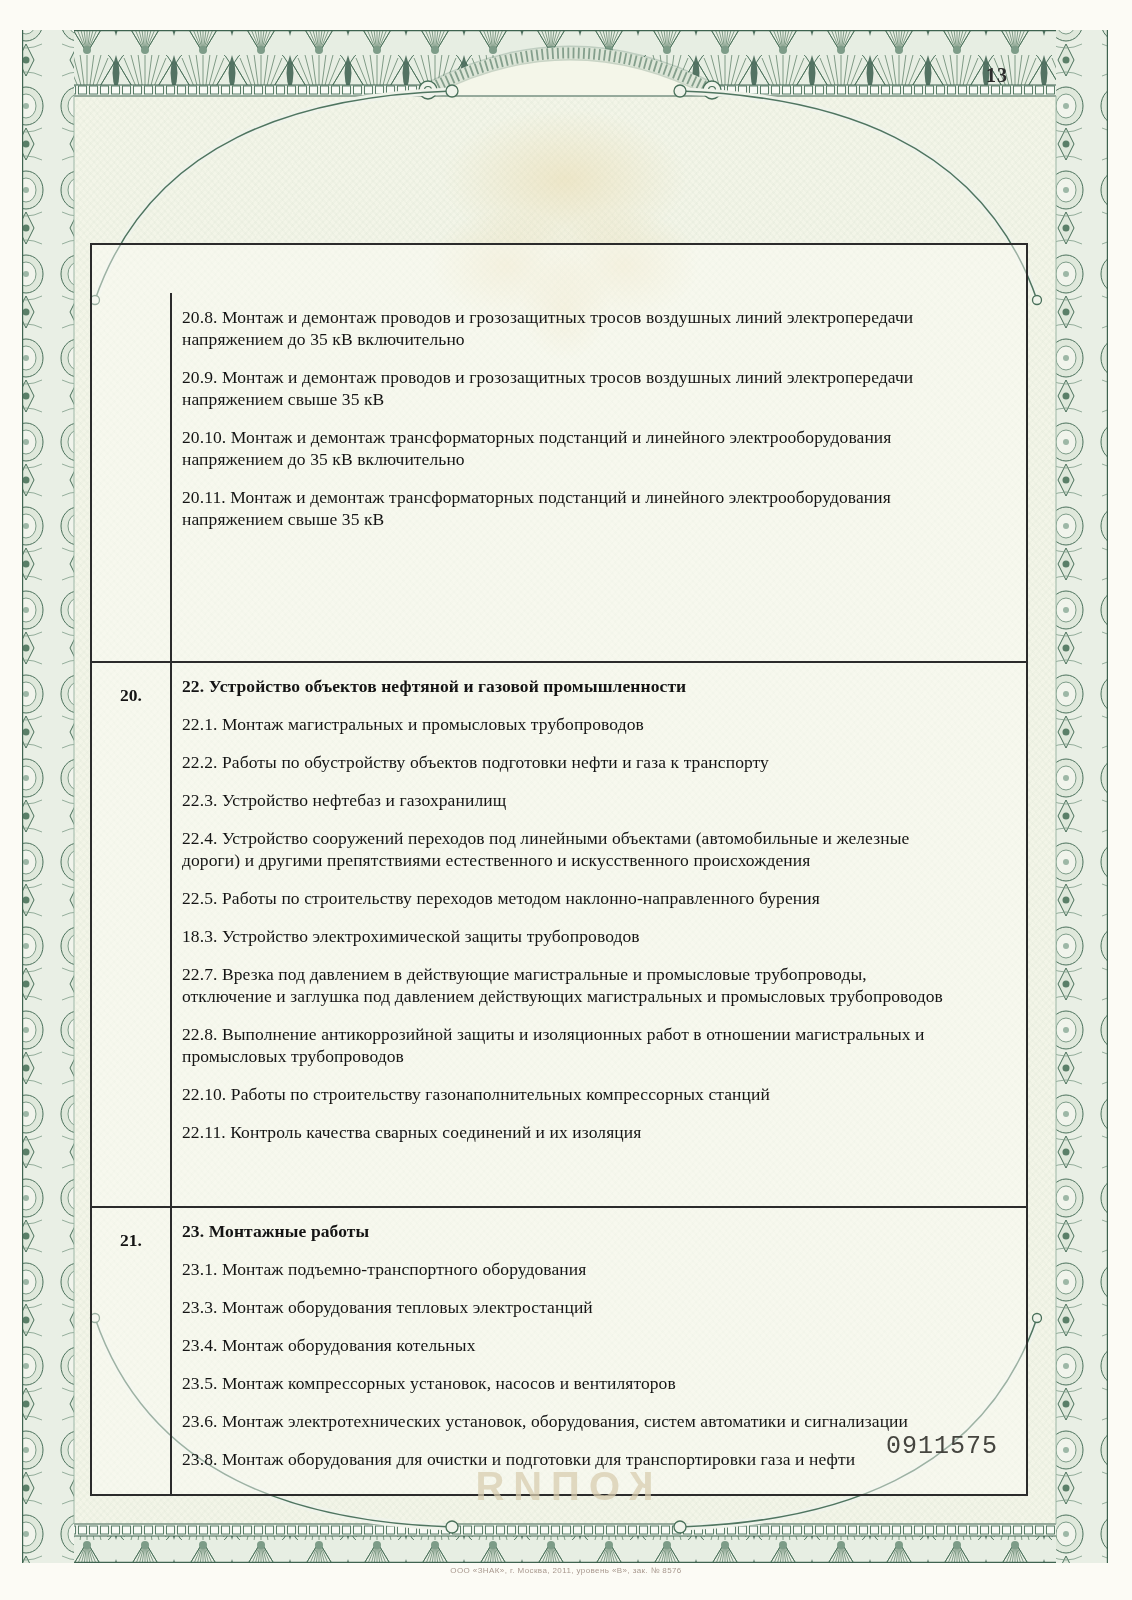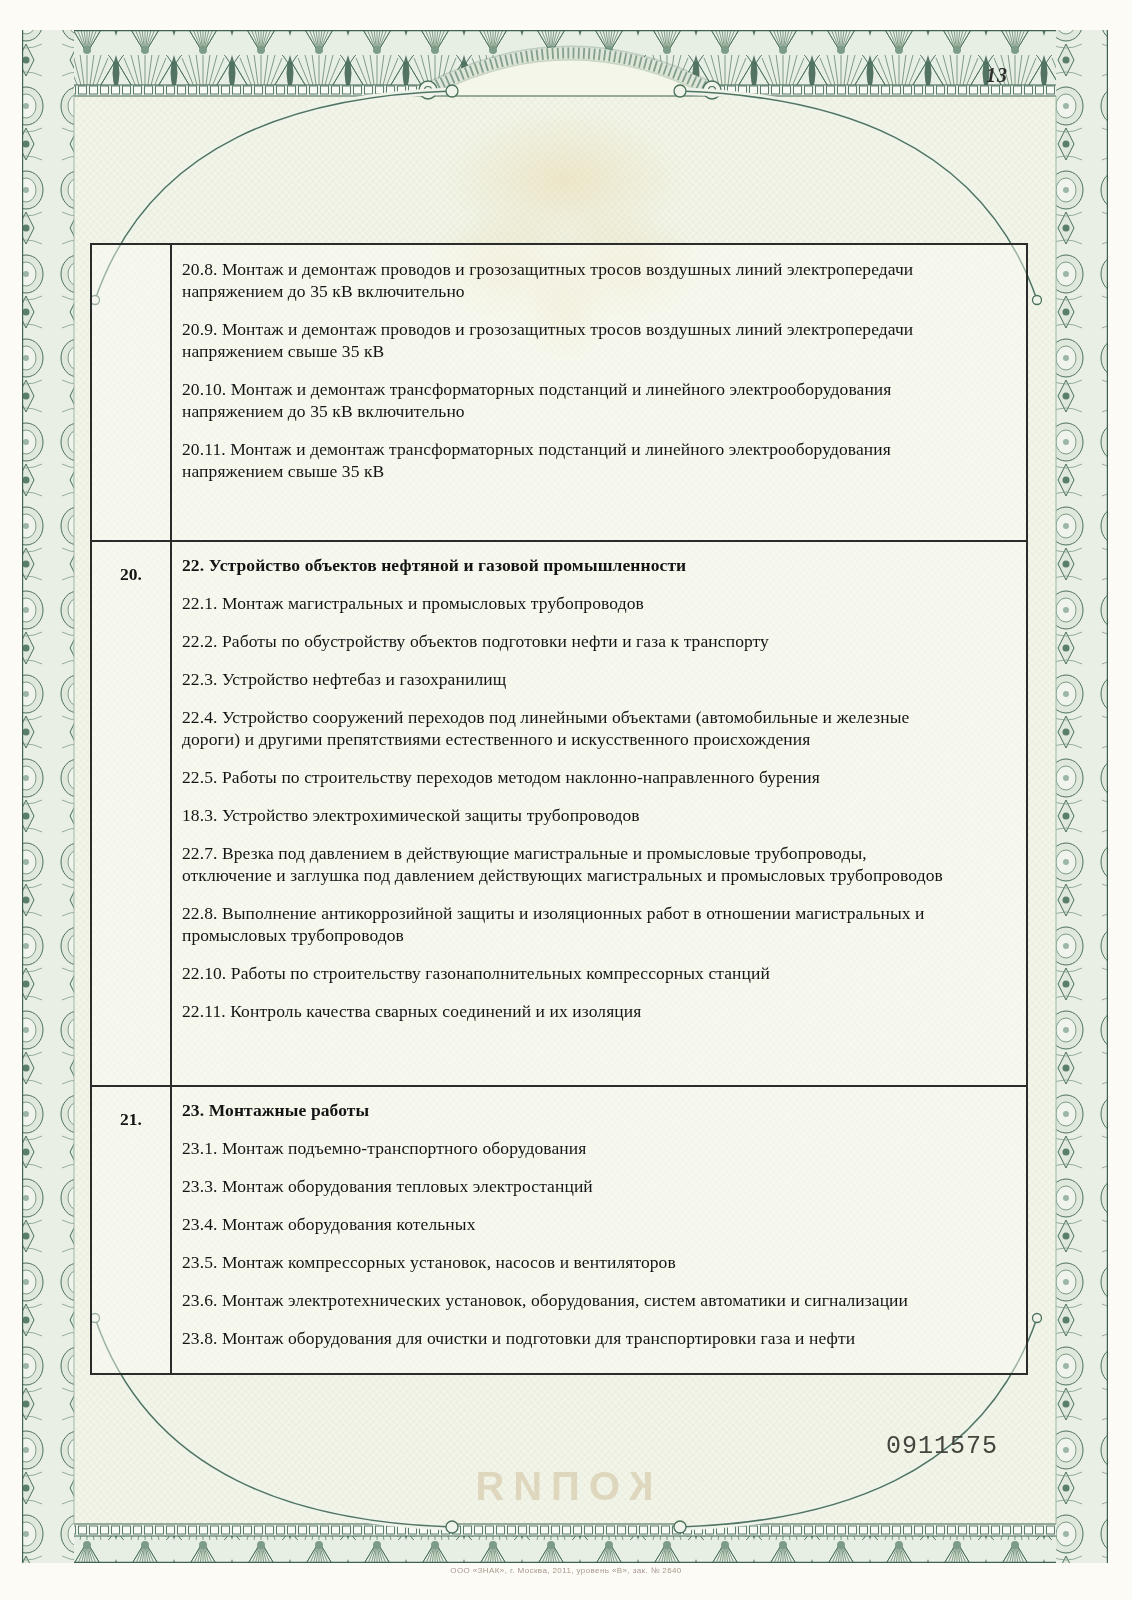--- a/index.html
+++ b/index.html
@@ -24,21 +24,21 @@
   }
   
   .doc-table{
     position:absolute;left:90px;top:243px;width:934px;
     border:2px solid #2b2b2b;
     background:rgba(252,253,247,.45);
     color:#141414;
   }
   .t-row{display:flex;box-sizing:border-box;overflow:hidden;}
   .t-row + .t-row{border-top:2px solid #2b2b2b;}
-  .row-0{height:295px;}
+  .row-0{height:368px;margin-top:48px;}
   .row-1{height:545px;}
   .row-2{height:288px;}
   .num-cell{
     width:80px;flex:0 0 80px;border-right:2px solid #2b2b2b;
     text-align:center;font-weight:bold;font-size:17.5px;
     padding-top:22px;box-sizing:border-box;
   }
   .content-cell{flex:1;padding:12px 14px 0 10px;box-sizing:border-box;}
   .row-0 .content-cell{padding-top:13px;}
   .work-item, .section-header{
@@ -59,21 +59,21 @@
     font-size:40px;letter-spacing:9px;color:rgba(216,206,176,.75);
     transform:scaleX(-1);
   }
   .imprint{
     position:absolute;left:0;top:1566px;width:1132px;text-align:center;
     font-family:"Liberation Sans", sans-serif;
     font-size:8px;letter-spacing:.4px;color:#a8988e;
   }
   .page-number{
     position:absolute;left:986px;top:64px;
-    font-size:20px;font-weight:bold;color:#2d2d2d;letter-spacing:1px;font-style:italic;
+    font-size:20px;font-weight:bold;color:#2d2d2d;letter-spacing:1px;
   }
 </style>
 </head>
 <body>
 
 <div class="interior"></div>
 
 <svg id="border-svg" viewBox="0 0 1132 1600" xmlns="http://www.w3.org/2000/svg" aria-hidden="true">
   <defs>
     <pattern id="fan" width="58" height="55" patternUnits="userSpaceOnUse">
@@ -229,13 +229,13 @@
       <p class="work-item">23.8. Монтаж оборудования для очистки и подготовки для транспортировки газа и нефти</p>
     </div>
   </div>
 
 </div>
 
 <div class="serial">0911575</div>
 
 <div class="copy-watermark">КОПИЯ</div>
 
-<div class="imprint">ООО «ЗНАК», г. Москва, 2011, уровень «В», зак. № 2640</div>
+<div class="imprint">ООО «ЗНАК», г. Москва, 2011, уровень «В», зак. № 8576</div>
 
 </body></html>

